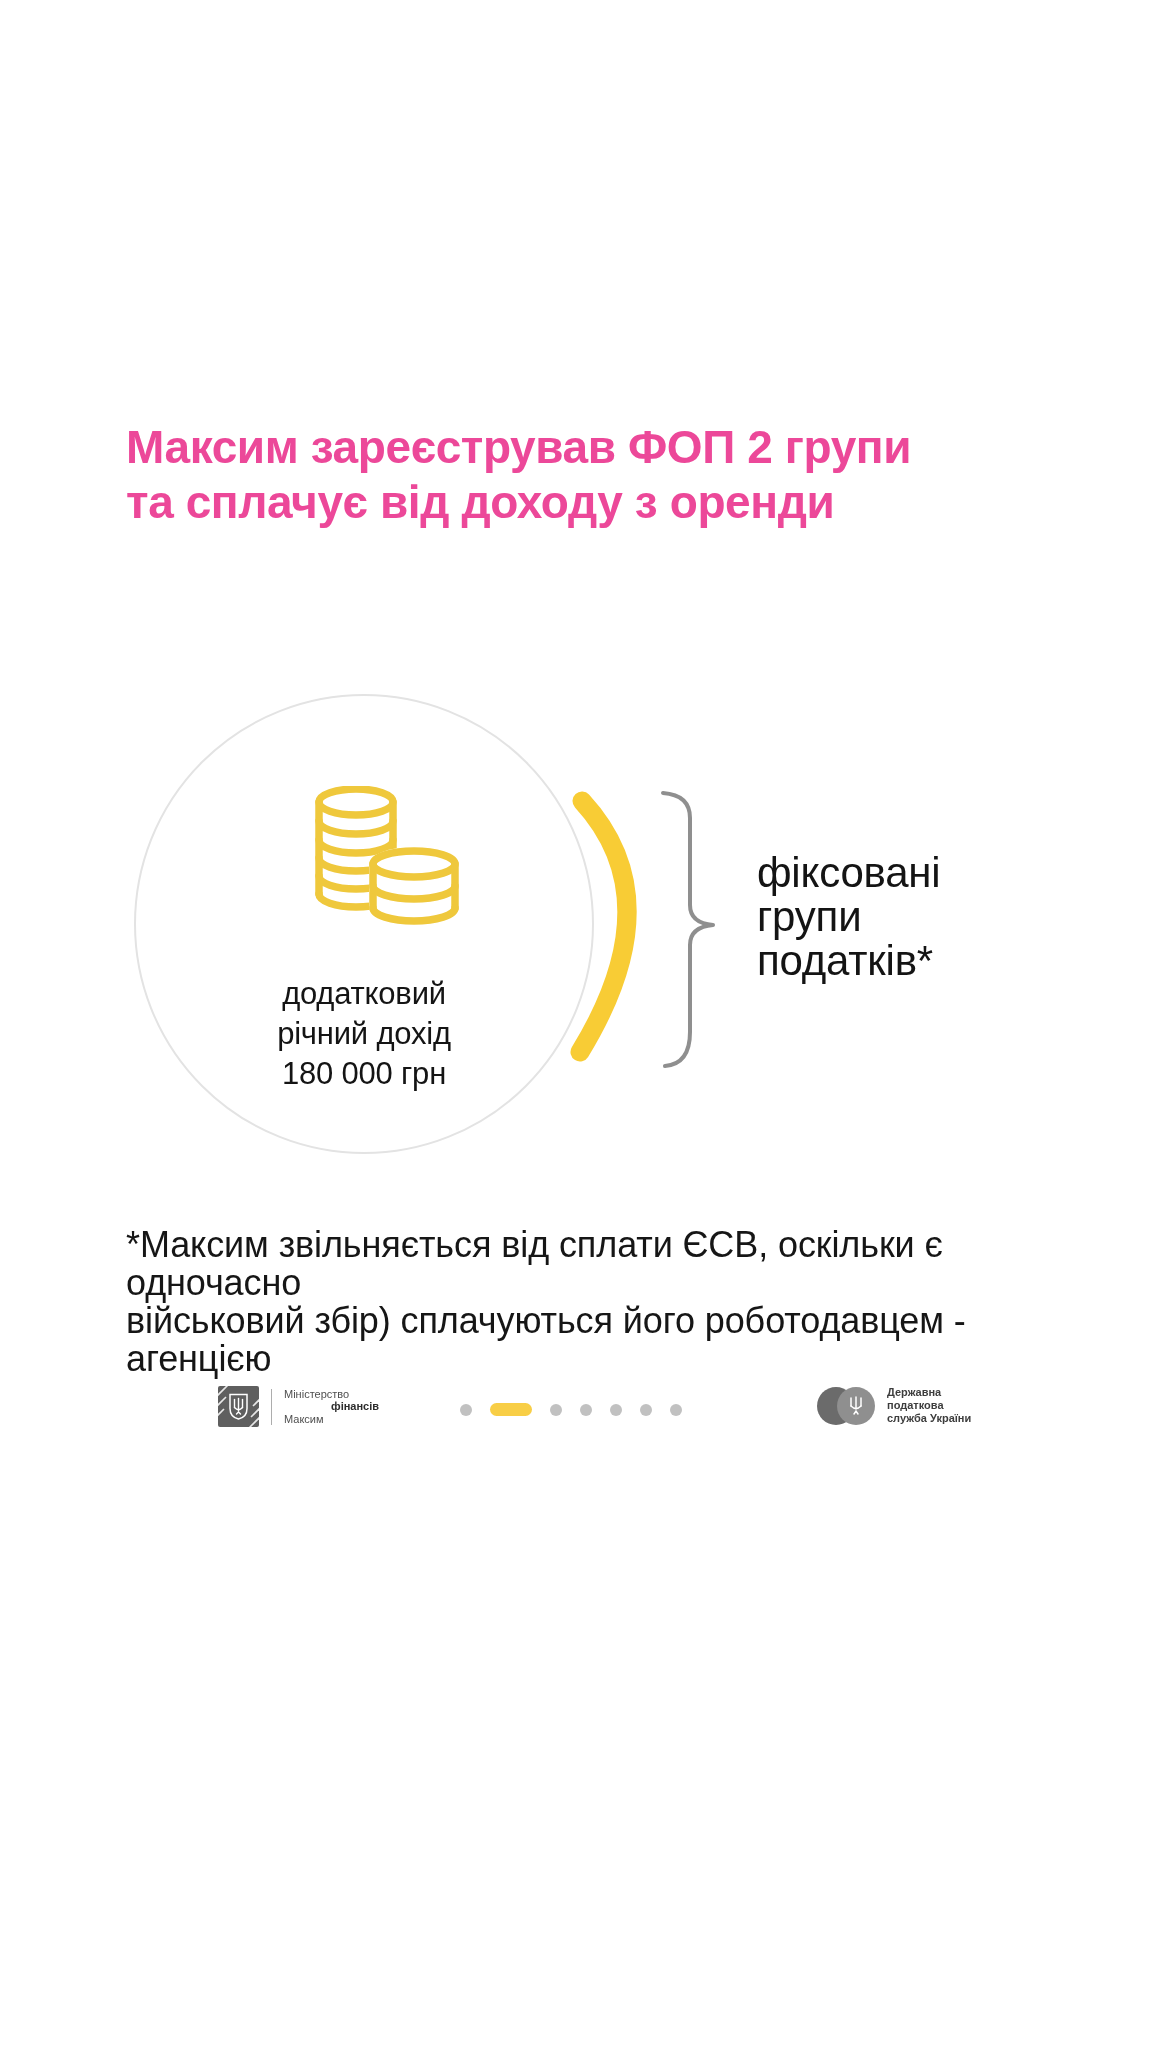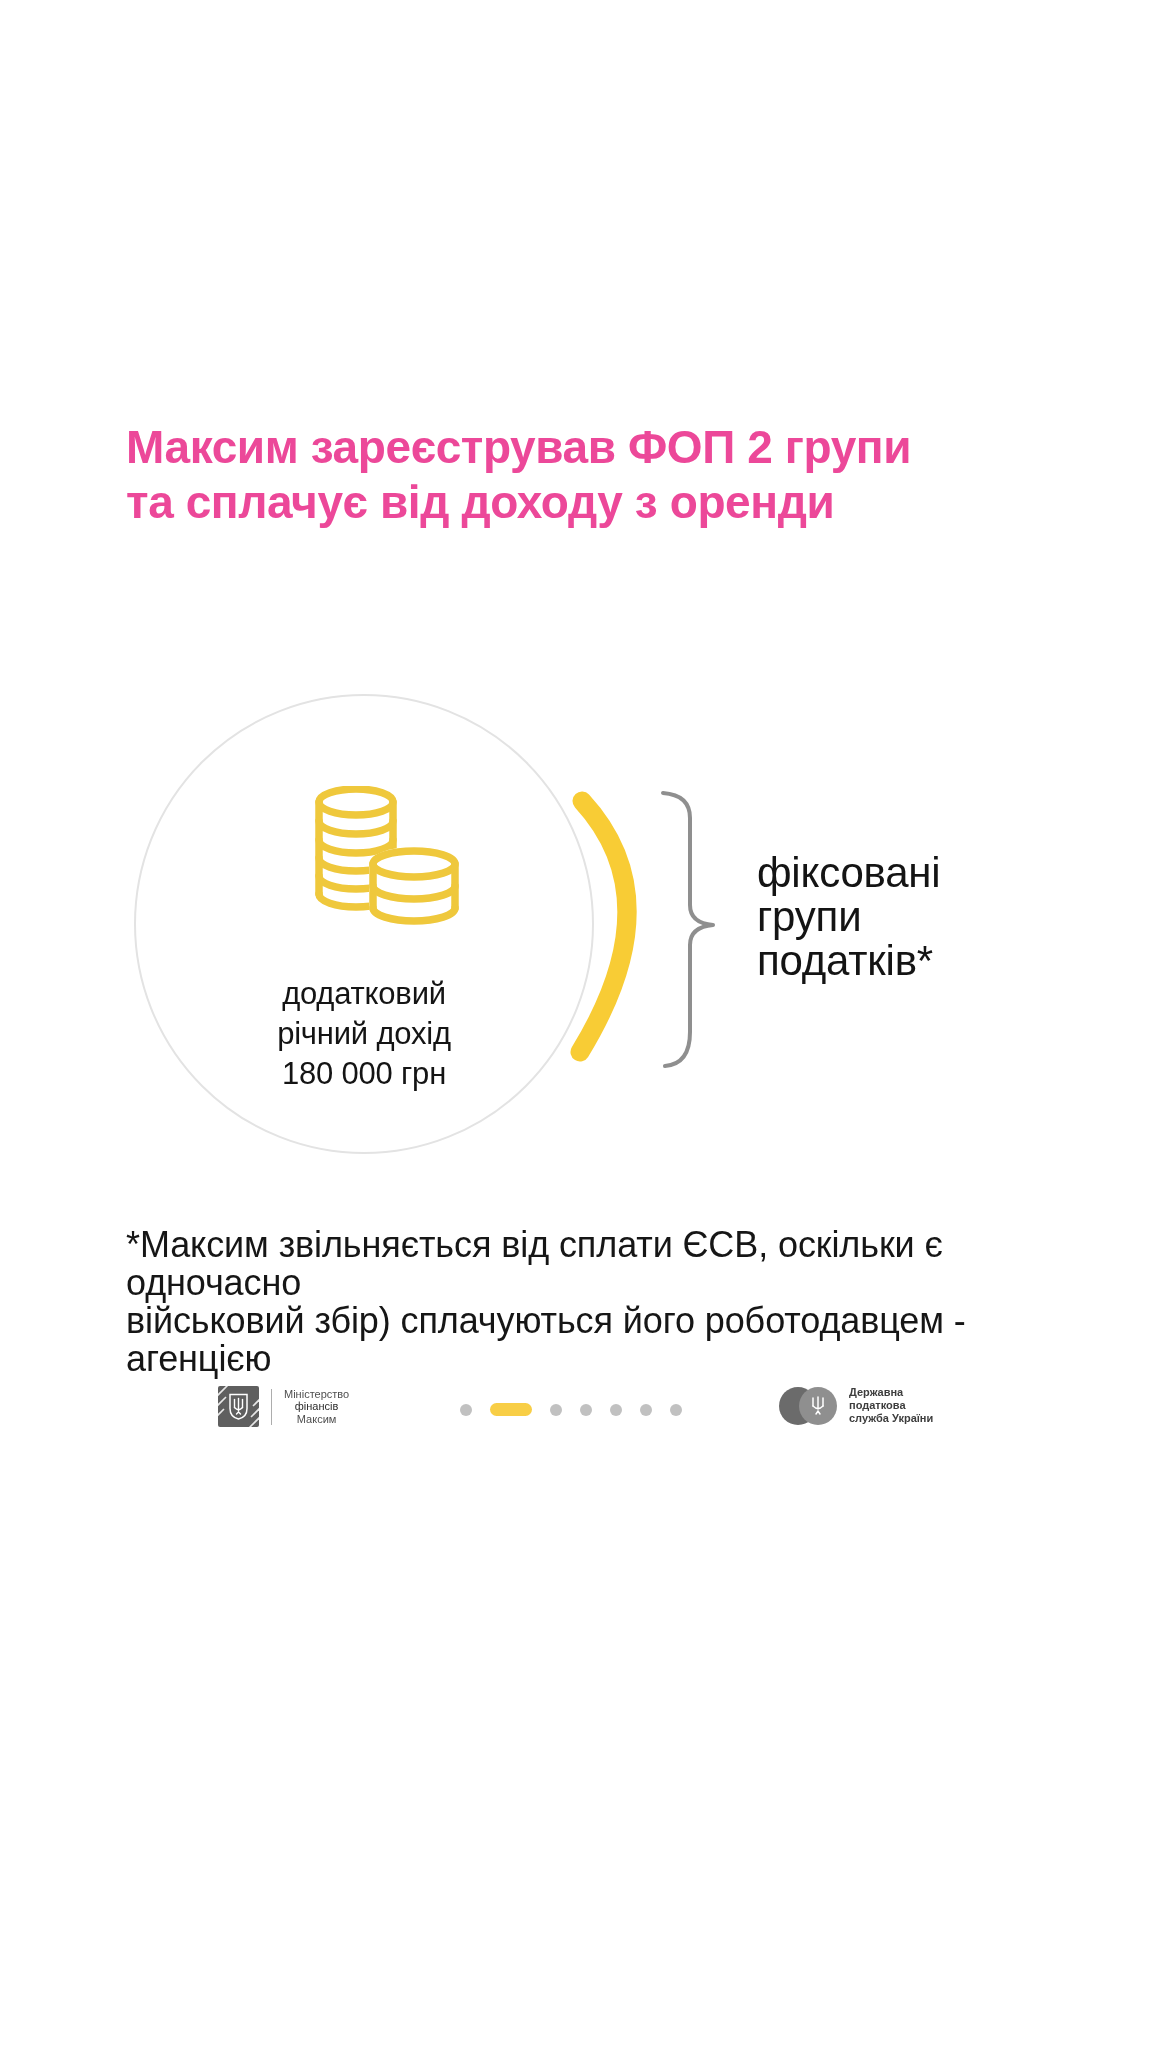--- a/index.html
+++ b/index.html
@@ -40,30 +40,30 @@
     letter-spacing:-0.1px;
   }
   
   .minfin{
     position:absolute;left:218px;top:1386px;
     display:flex;align-items:center;
   }
   .minfin .divider{
     width:1px;height:36px;background:#ADADAD;margin:0 12px;
   }
-  .minfin-text{font-size:11px;line-height:12.5px;color:#4F4F4F;text-align:center;}
-  .minfin-text .bold{font-weight:400;color:#2D2D2D;}
+  .minfin-text{font-size:11px;line-height:12.5px;color:#4F4F4F;}
+  .minfin-text .bold{font-weight:700;color:#2D2D2D;margin-left:47px;}
   .pagination{
     position:absolute;left:460px;top:1403px;height:13px;
     display:flex;align-items:center;gap:18px;
   }
   .dot{width:12px;height:12px;border-radius:50%;background:#C1C1C1;}
   .dot.active{width:42px;height:13px;border-radius:7px;background:#F8CE46;}
   .tax{
-    position:absolute;left:779px;top:1386px;
+    position:absolute;left:817px;top:1386px;
     display:flex;align-items:center;
   }
   .tax-circles{position:relative;width:58px;height:38px;}
   .tax-circle-1{
     position:absolute;left:0;top:0;width:38px;height:38px;
     border-radius:50%;background:#6B6B6B;
   }
   .tax-circle-2{
     position:absolute;left:20px;top:0;width:38px;height:38px;
     border-radius:50%;background:#8F8F8F;

